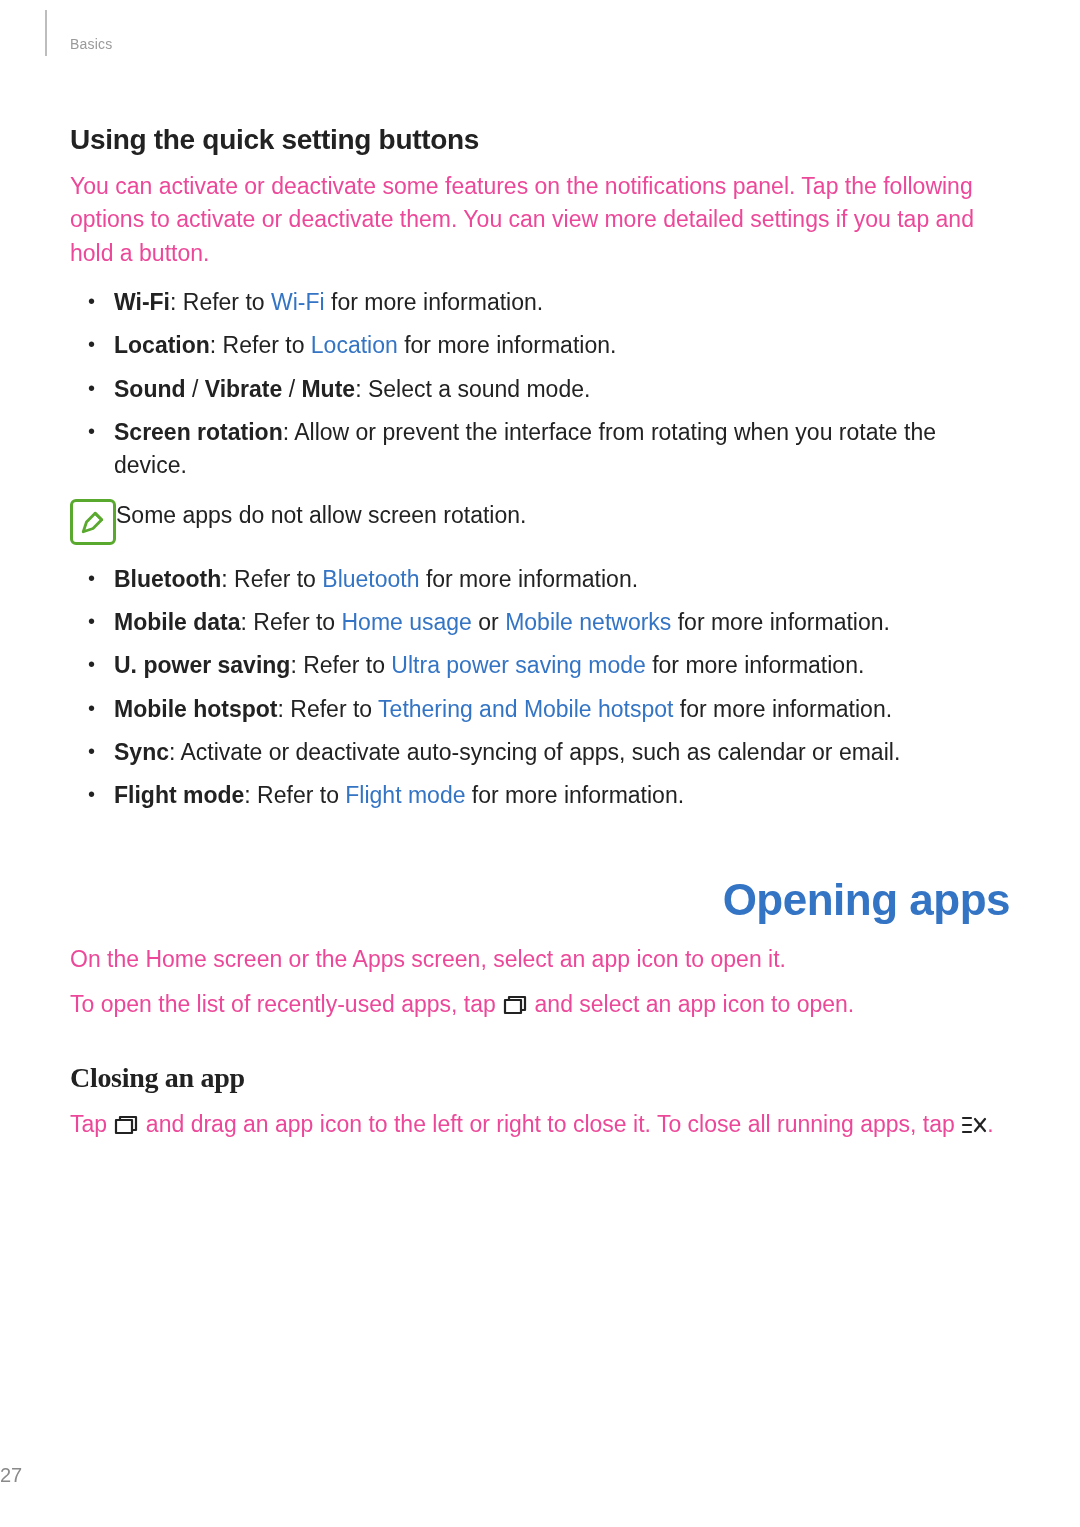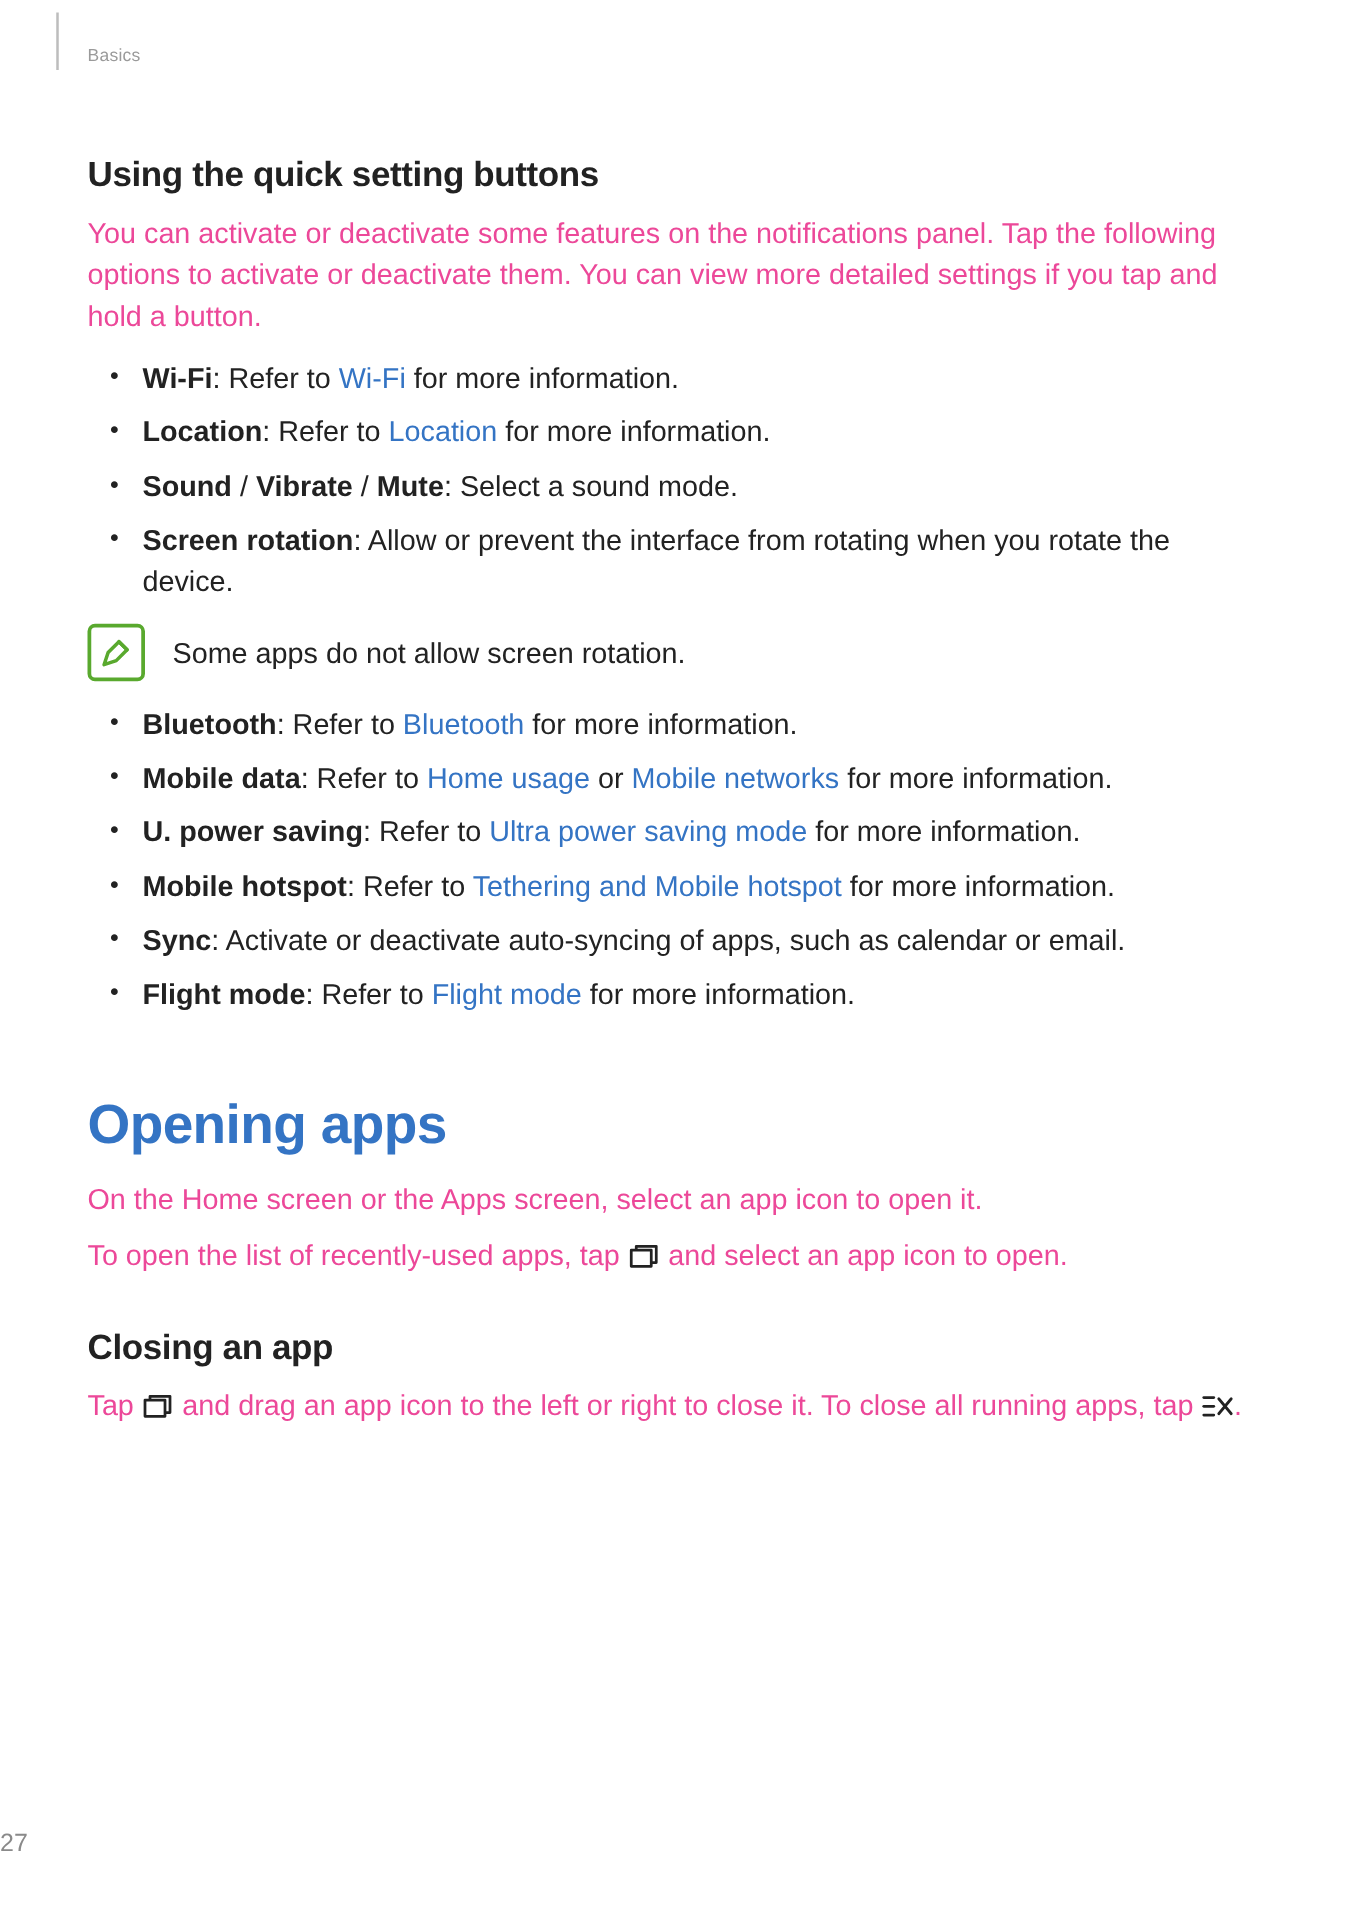--- a/index.html
+++ b/index.html
@@ -64,23 +64,22 @@
     font-size: 20px;
     color: #222;
   }
   .b { font-weight: 700; }
   a.link {
     color: #3474c4;
     text-decoration: none;
   }
   .note-row {
     display: flex;
-    align-items: center;
+    align-items: flex-start;
     margin: 16px 0 18px 0;
-    gap: 22px;
   }
   .note-icon {
     width: 40px;
     height: 40px;
     border: 3px solid #59a92e;
     border-radius: 6px;
     display: flex;
     align-items: center;
     justify-content: center;
     flex-shrink: 0;
@@ -91,27 +90,29 @@
     font-size: 23px;
     line-height: 1.4;
     color: #222;
   }
   h1.section {
     font-size: 44px;
     font-weight: 700;
     color: #3474c4;
     margin: 62px 0 18px 0;
     letter-spacing: -0.5px;
+    text-align: right;
   }
   h2.sub2 {
     font-size: 28px;
     font-weight: 700;
     margin: 40px 0 14px 0;
     letter-spacing: -0.3px;
     color: #222;
+    font-family: Liberation Serif, serif;
   }
   .inline-icon {
     display: inline-block;
     vertical-align: -4px;
     width: 26px;
     height: 22px;
   }
   .page-number {
     position: absolute;
     bottom: 40px;

